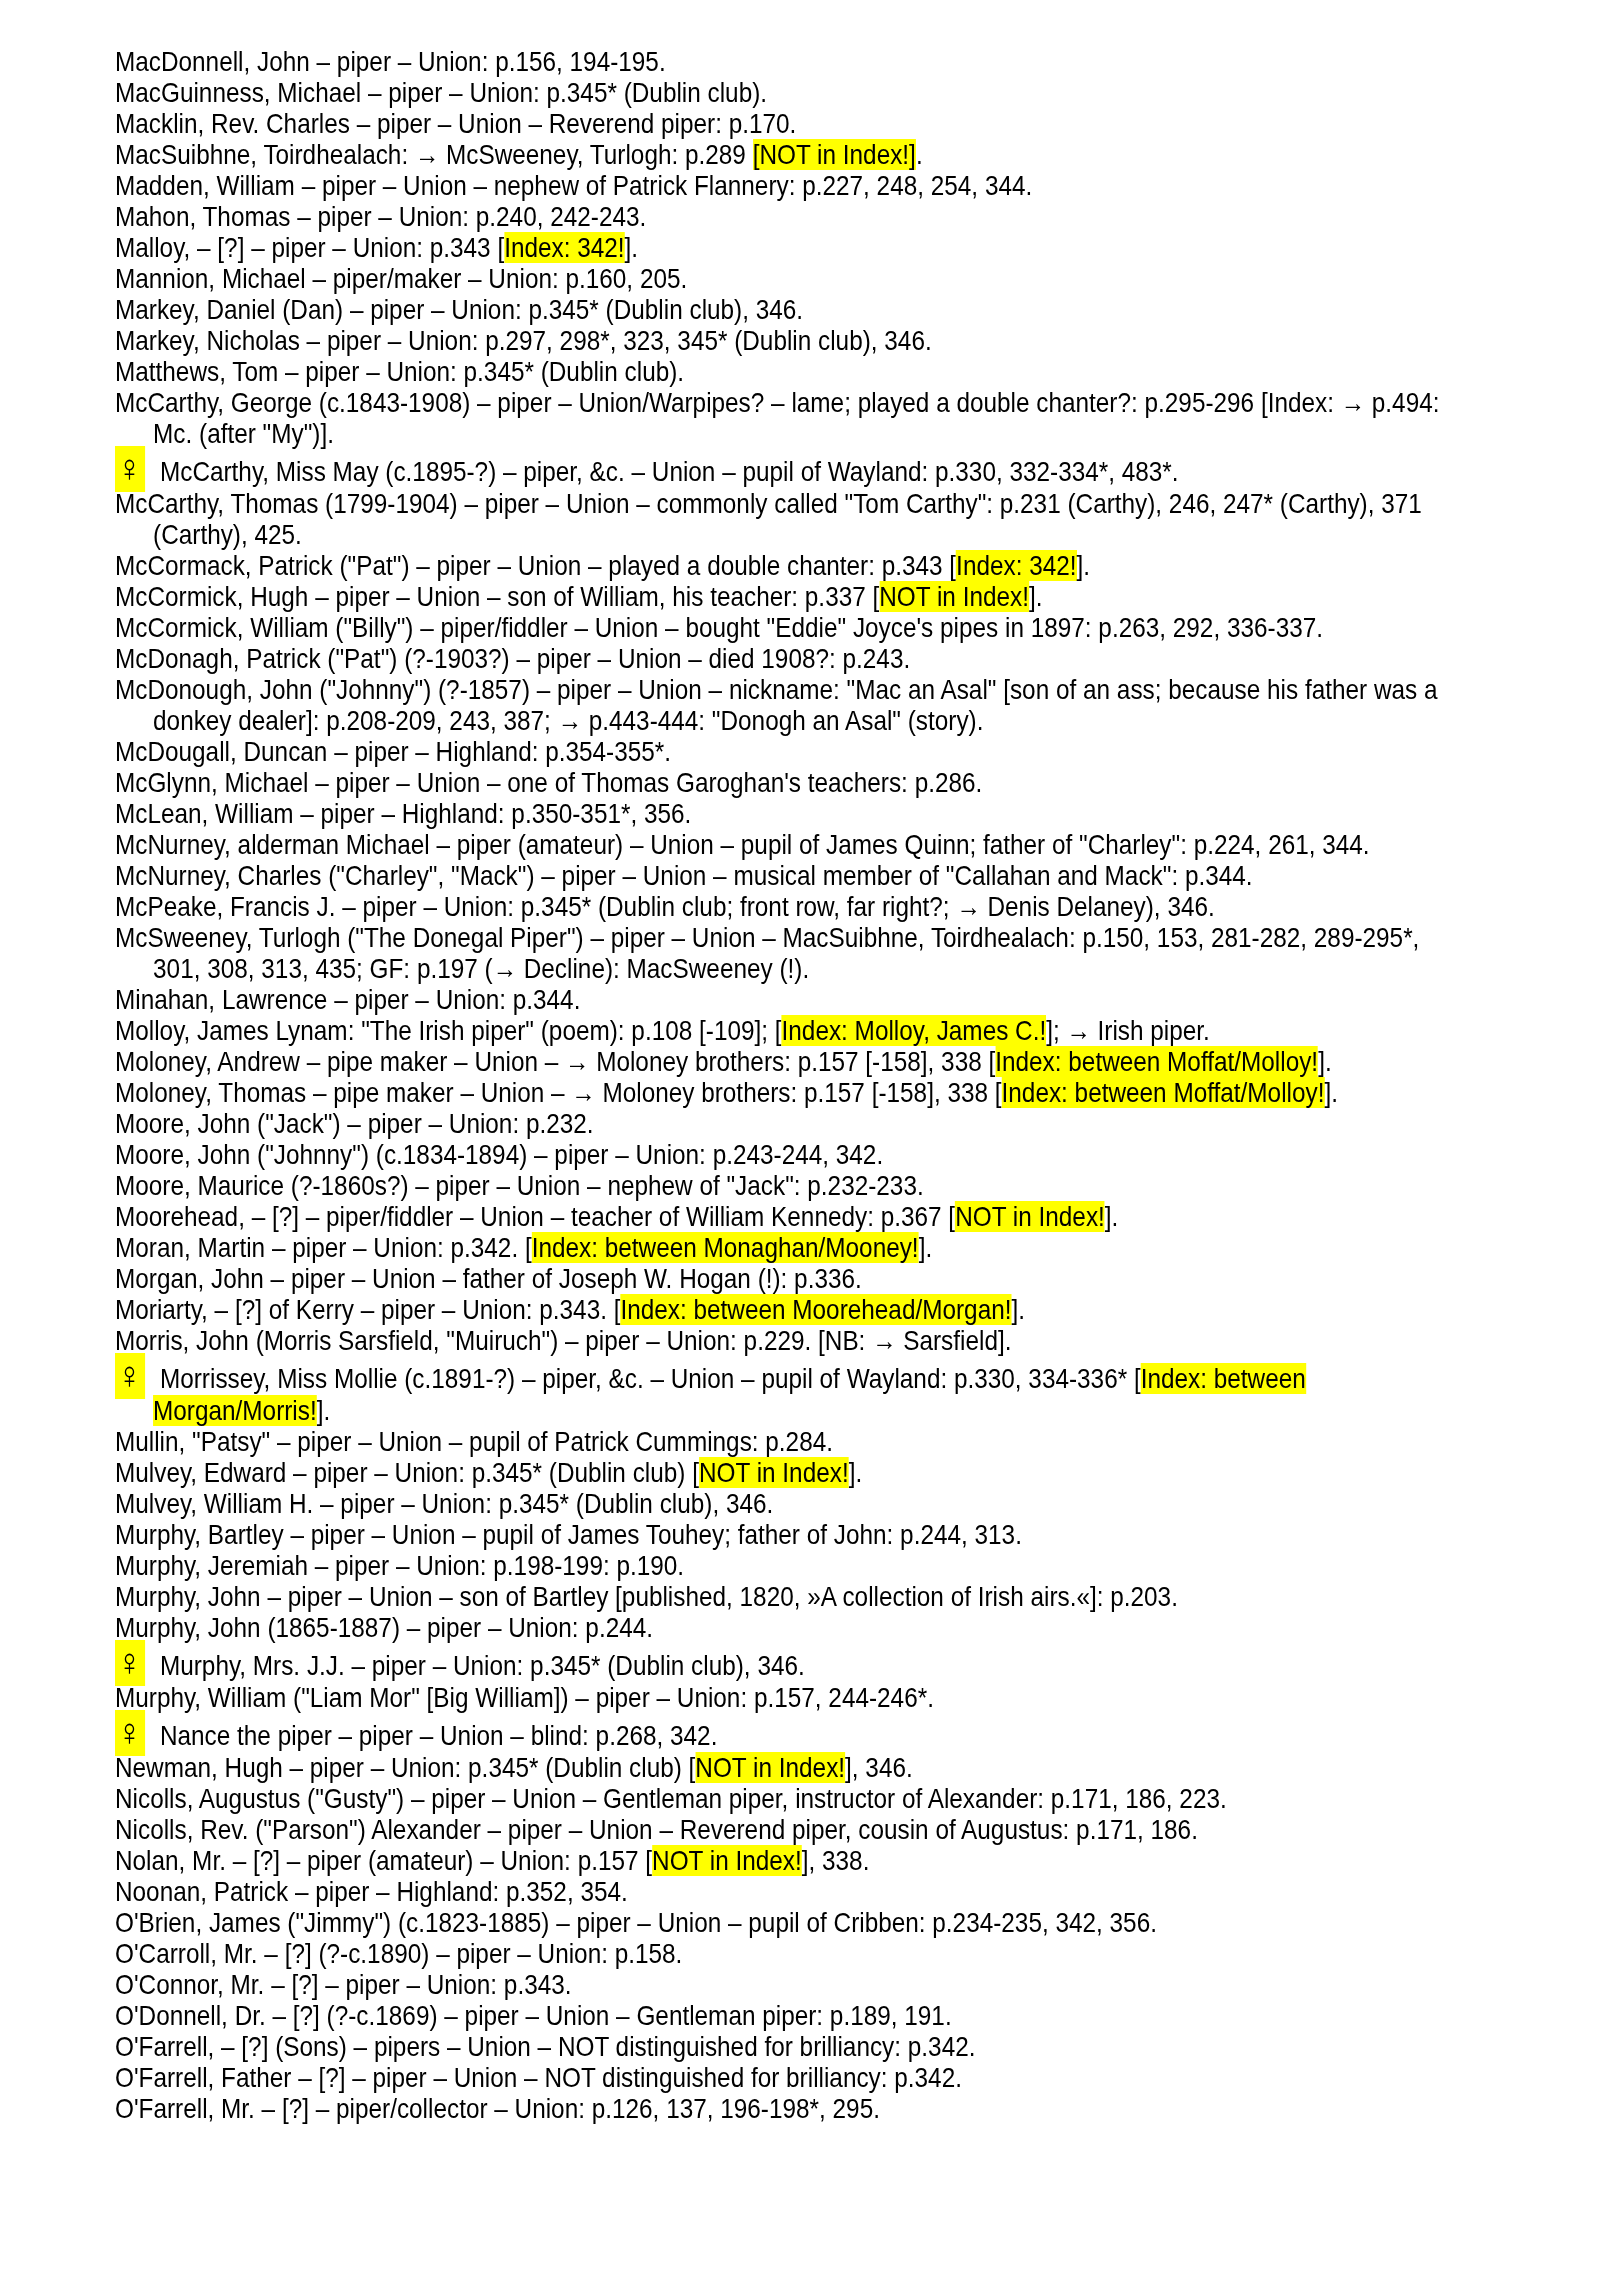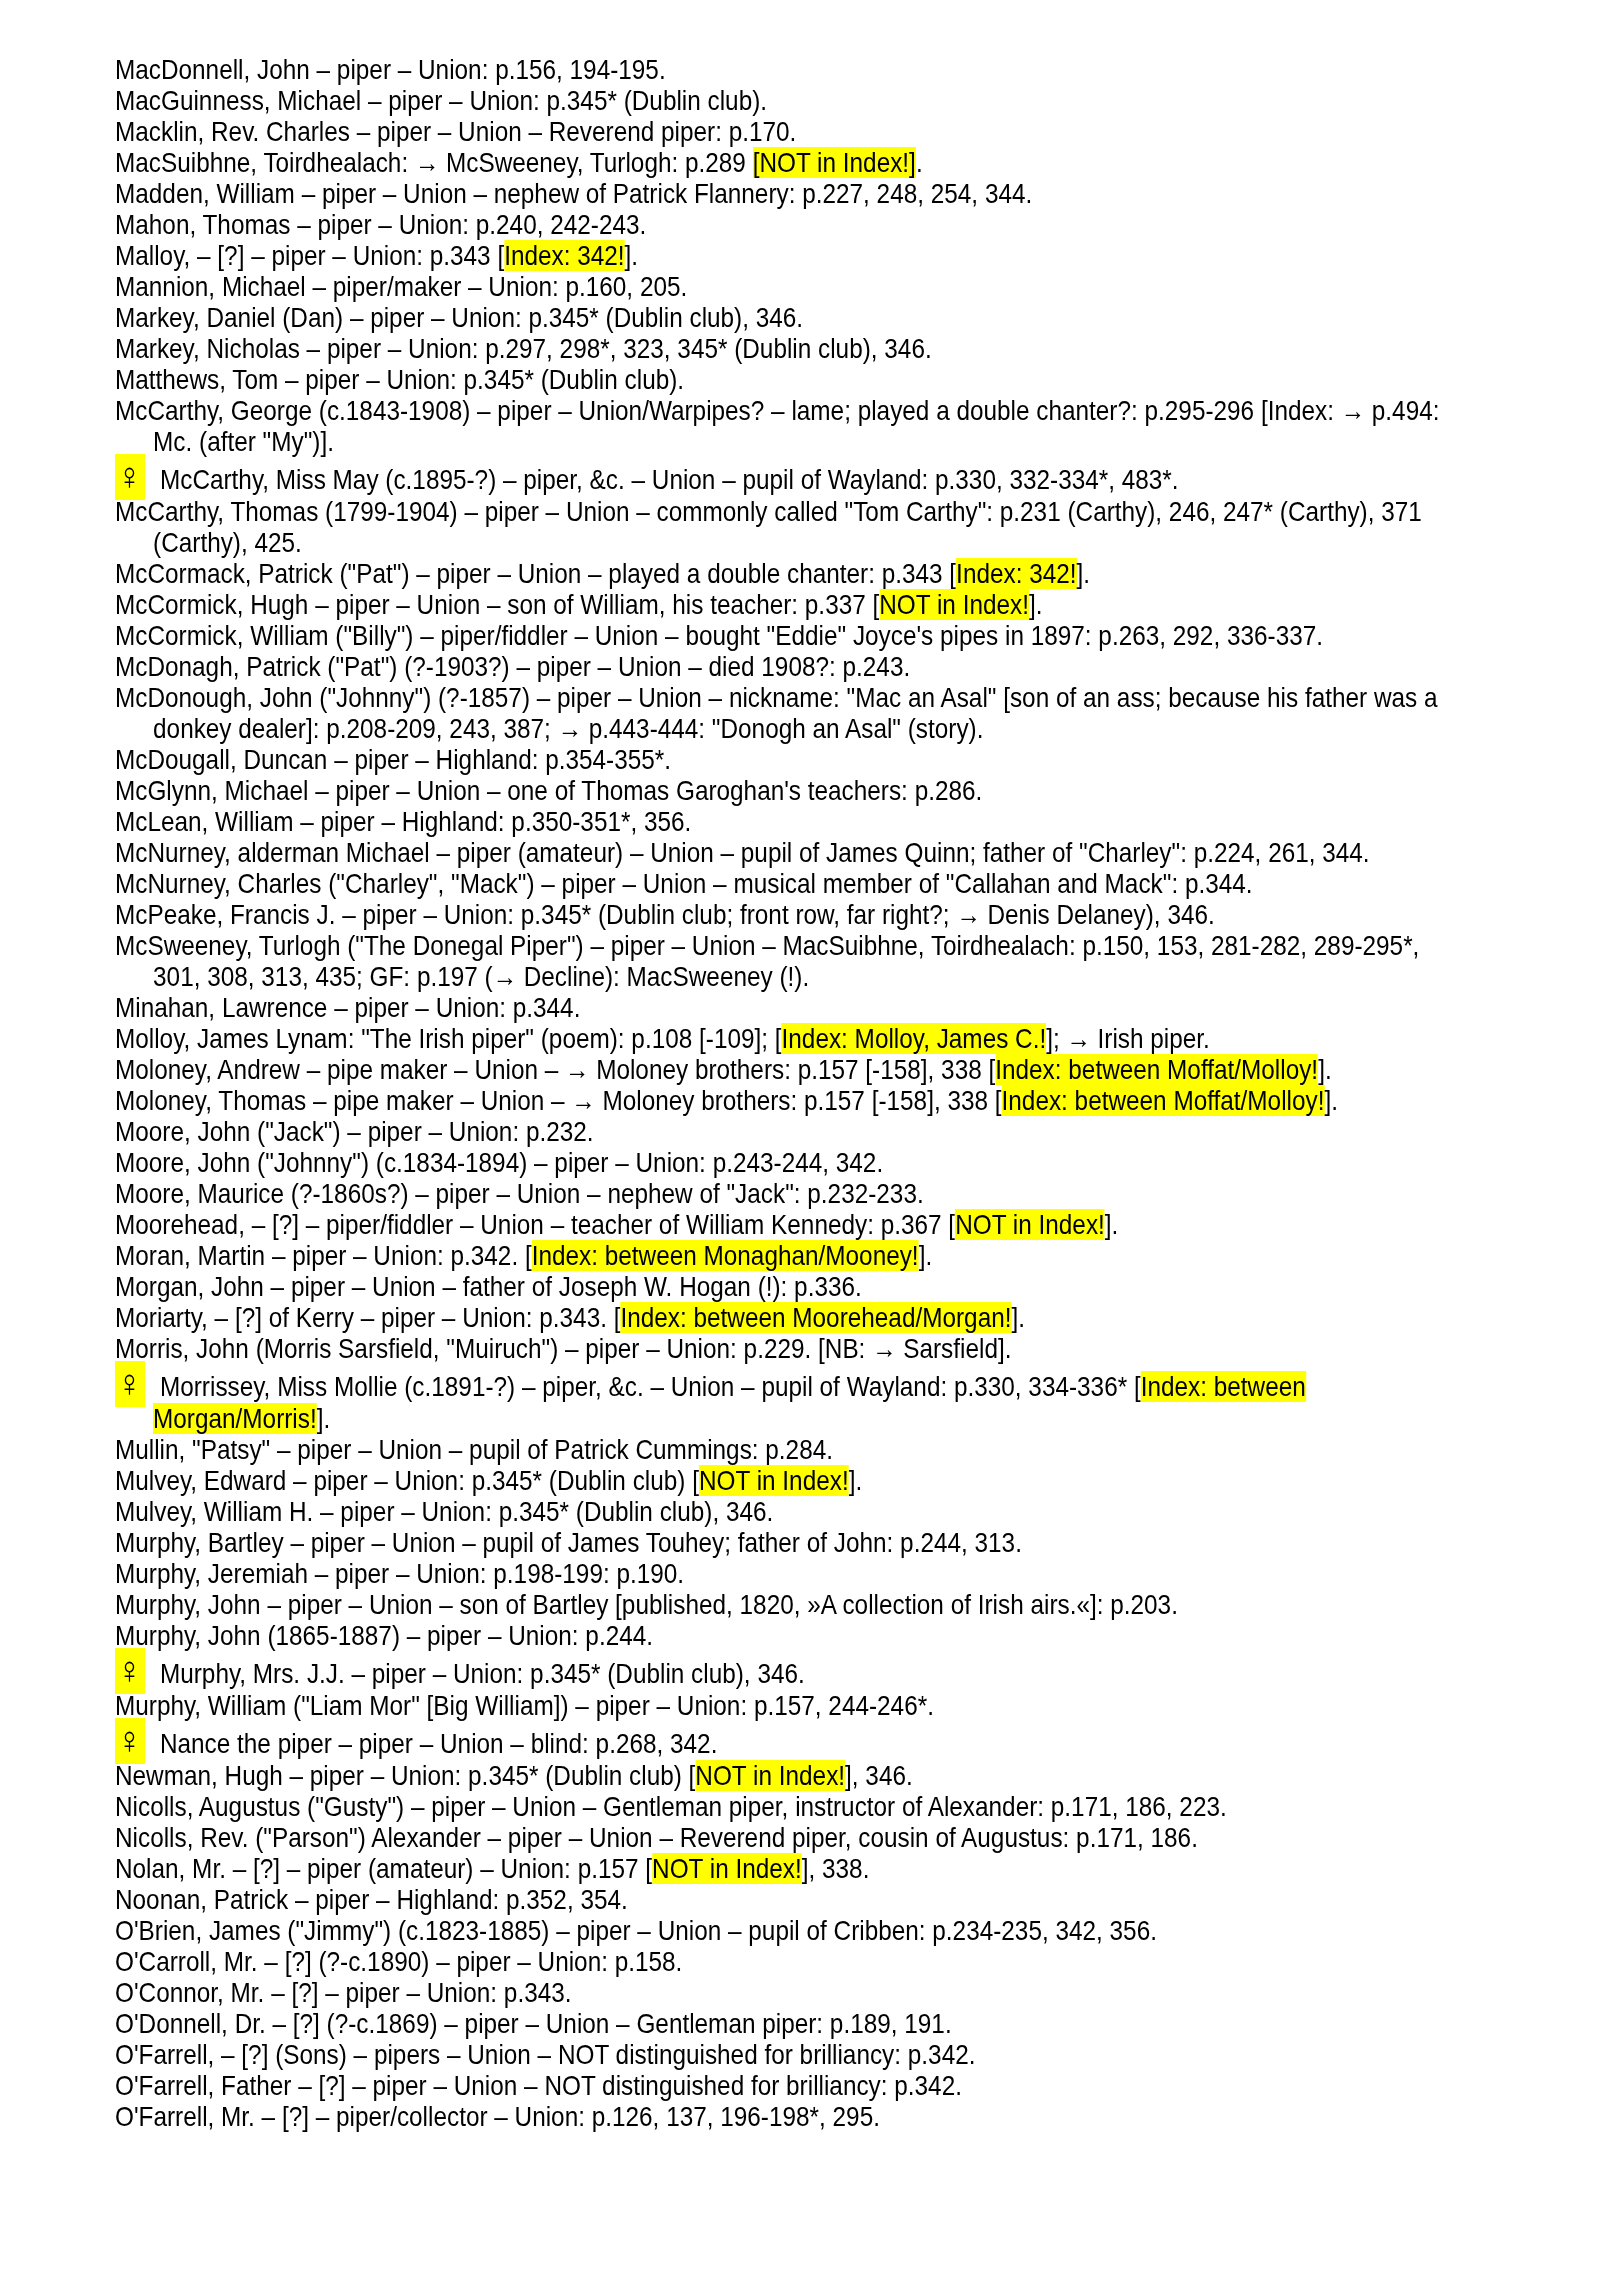--- a/index.html
+++ b/index.html
@@ -11,21 +11,21 @@
     width: 1623px;
     height: 2295px;
     position: relative;
     font-family: "Liberation Sans", "DejaVu Sans", sans-serif;
     color: #000000;
     overflow: hidden;
   }
   #doc {
     position: absolute;
     left: 115px;
-    top: 54px;
+    top: 46px;
     width: 1466px;
   }
   .line {
     white-space: nowrap;
     font-size: 27.5px;
     line-height: 31px;
     height: 31px;
     transform: scaleX(0.885);
     transform-origin: 0 0;
   }

